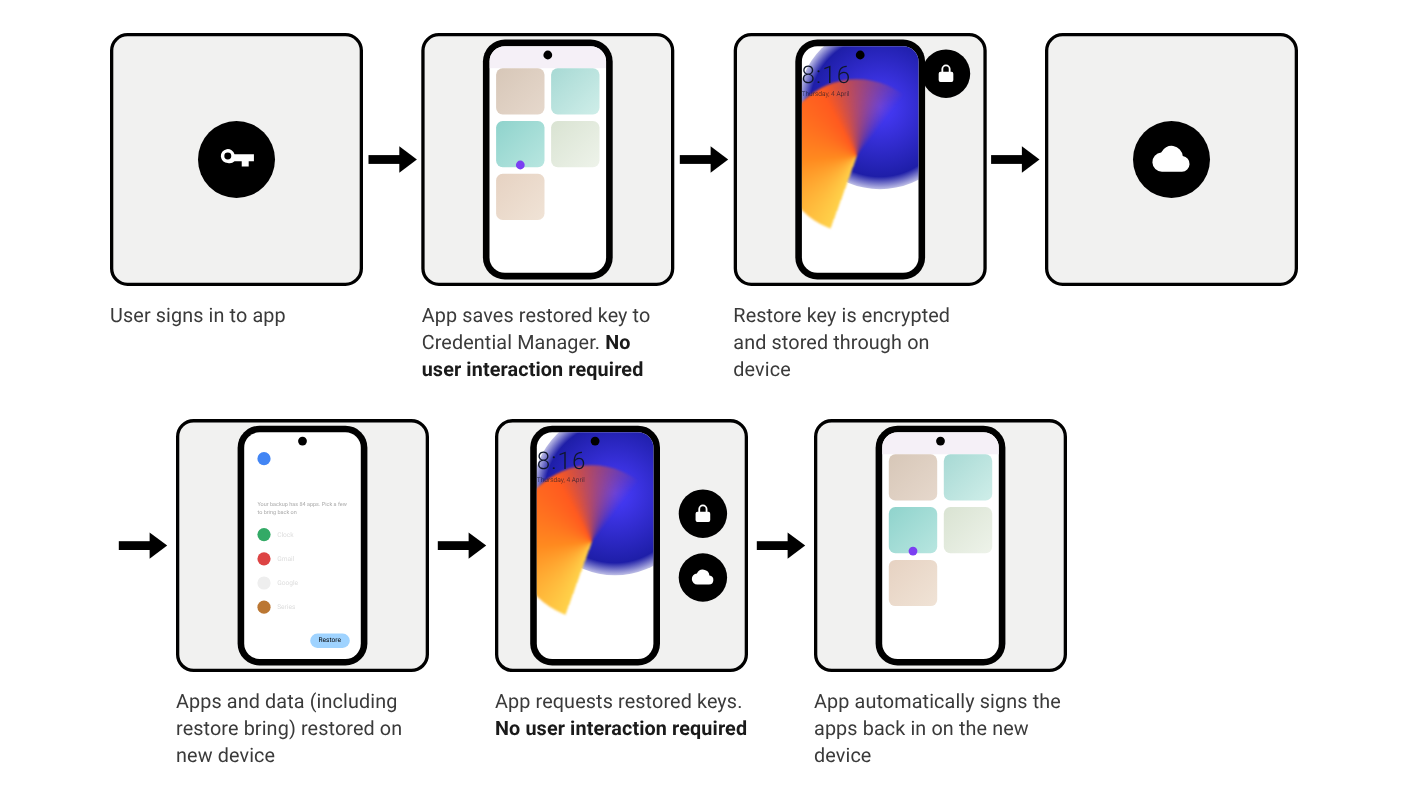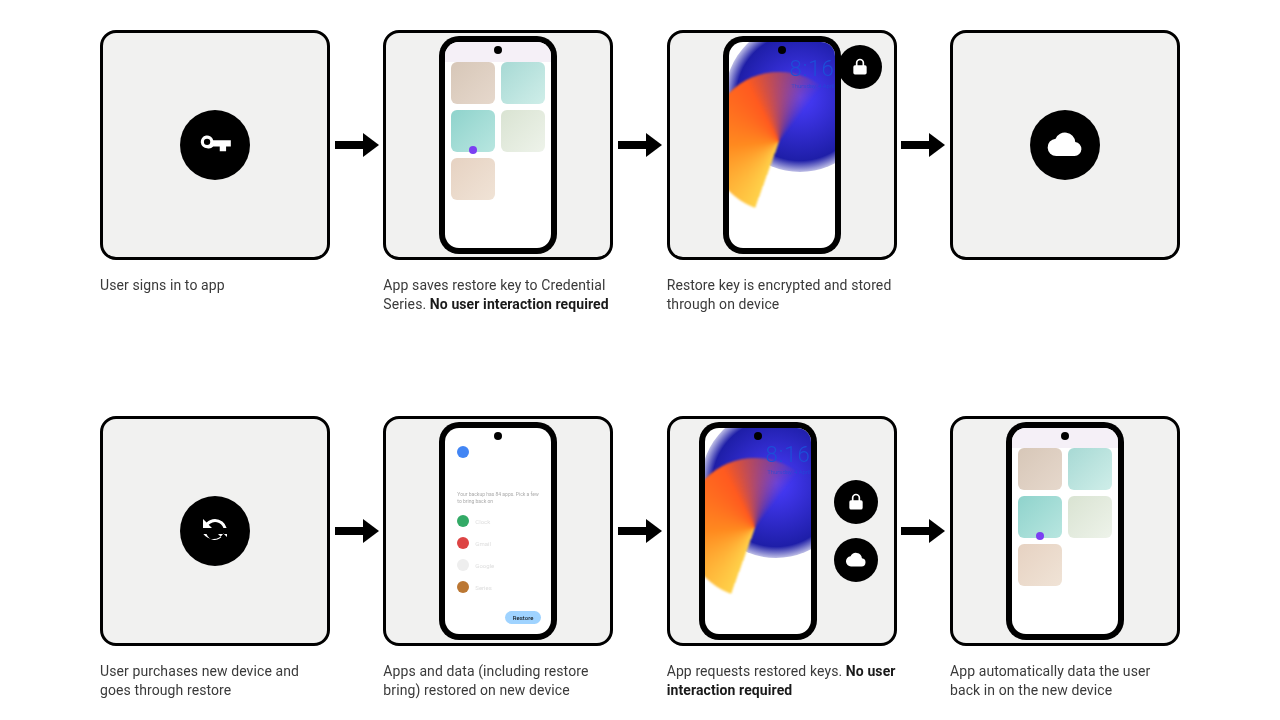--- a/index.html
+++ b/index.html
@@ -11,21 +11,21 @@
     width: 230px; height: 230px;
     background: #f1f1f0;
     border: 3px solid #000;
     border-radius: 16px;
     position: relative;
     display: flex; align-items: center; justify-content: center;
     overflow: hidden;
   }
   .caption {
     margin-top: 16px;
-    font-size: 14px;
+    font-size: 18px;
     line-height: 1.35;
     color: #3a3a3a;
     letter-spacing: 0.1px;
   }
   .caption b { font-weight: 700; color: #1a1a1a; }
   .arrow-slot {
     width: 60px; height: 230px;
     display: flex; align-items: center; justify-content: center;
   }
   .arrow {
@@ -93,21 +93,21 @@
     background: conic-gradient(from 200deg, #ffd24a, #ff8a1f, #ff5a1f, transparent 55%);
     filter: blur(1px);
   }
   .lock-screen .swirl2 {
     position: absolute; width: 150px; height: 150px; right: -40px; top: -20px;
     border-radius: 50%;
     background: radial-gradient(circle, #4a3dff 0%, #1e1ea8 60%, transparent 75%);
   }
   .lock-time {
     position: absolute; top: 14px; left: 0; right: 0;
-    text-align: right; color: #1d4ed8; font-weight: 300;
+    text-align: left; color: #0f172a; font-weight: 300;
   }
   .lock-time .hhmm { font-size: 22px; letter-spacing: 1px; }
   .lock-time .date { font-size: 6px; opacity: .9; margin-top: 1px; }
   
   .dark-screen { background: #0e0e10; color: #eee; }
   .dark-header { position: absolute; top: 18px; left: 12px; right: 12px; }
   .dark-logo { width: 12px; height: 12px; border-radius: 50%; background: #4285f4; display: inline-block; margin-bottom: 6px; }
   .dark-title { font-size: 9px; color: #fff; }
   .dark-sub { font-size: 5px; color: #aaa; margin-top: 3px; line-height: 1.3; }
   .dark-list { position: absolute; top: 82px; left: 12px; right: 12px; }
@@ -165,21 +165,21 @@
                 <div class="tile t2"></div>
               <div class="tile t3"></div>
                 <div class="tile t4"></div>
               <div class="tile t5"></div>
             </div>
             <div class="dot-accent"></div>
           </div>
         </div>
       </div>
       <div class="caption">
-        <span>App saves restore key to Credential Series. </span><b>No user interaction required</b>
+        <span>App saves restored key to Credential Manager. </span><b>No user interaction required</b>
       </div>
     </div>
 
     <div class="arrow-slot">
         <div class="arrow">
           <div class="shaft"></div>
           <div class="head"></div>
         </div>
       </div>
 
@@ -221,30 +221,20 @@
               <path d="M6.5 19a5.5 5.5 0 0 1-.44-10.98 6.5 6.5 0 0 1 12.4 2.02A4.5 4.5 0 0 1 18 19H6.5Z"></path>
             </svg>
         </div>
       </div>
     </div>
 
   </div>
 
   <div class="row">
 
-    <div class="step">
-      <div class="card">
-        <div class="badge">
-          <svg width="36" height="36" viewBox="0 0 24 24" fill="#fff">
-              <path d="M12 4a8 8 0 0 1 7.75 6h-2.1A6 6 0 0 0 7.8 7.8L10 10H4V4l2.4 2.4A8 8 0 0 1 12 4Zm8 6v6l-2.4-2.4A8 8 0 0 1 4.25 14h2.1a6 6 0 0 0 9.85 2.2L14 14h6Z"></path>
-            </svg>
-        </div>
-      </div>
-      <div class="caption">User purchases new device and goes through restore</div>
-    </div>
 
     <div class="arrow-slot">
         <div class="arrow">
           <div class="shaft"></div>
           <div class="head"></div>
         </div>
       </div>
 
     <div class="step">
       <div class="card">
@@ -344,18 +334,18 @@
               <div class="tile t1"></div>
                 <div class="tile t2"></div>
               <div class="tile t3"></div>
                 <div class="tile t4"></div>
               <div class="tile t5"></div>
             </div>
             <div class="dot-accent"></div>
           </div>
         </div>
       </div>
-      <div class="caption">App automatically data the user back in on the new device</div>
+      <div class="caption">App automatically signs the apps back in on the new device</div>
     </div>
 
   </div>
 
 </div>
 
 </body></html>

